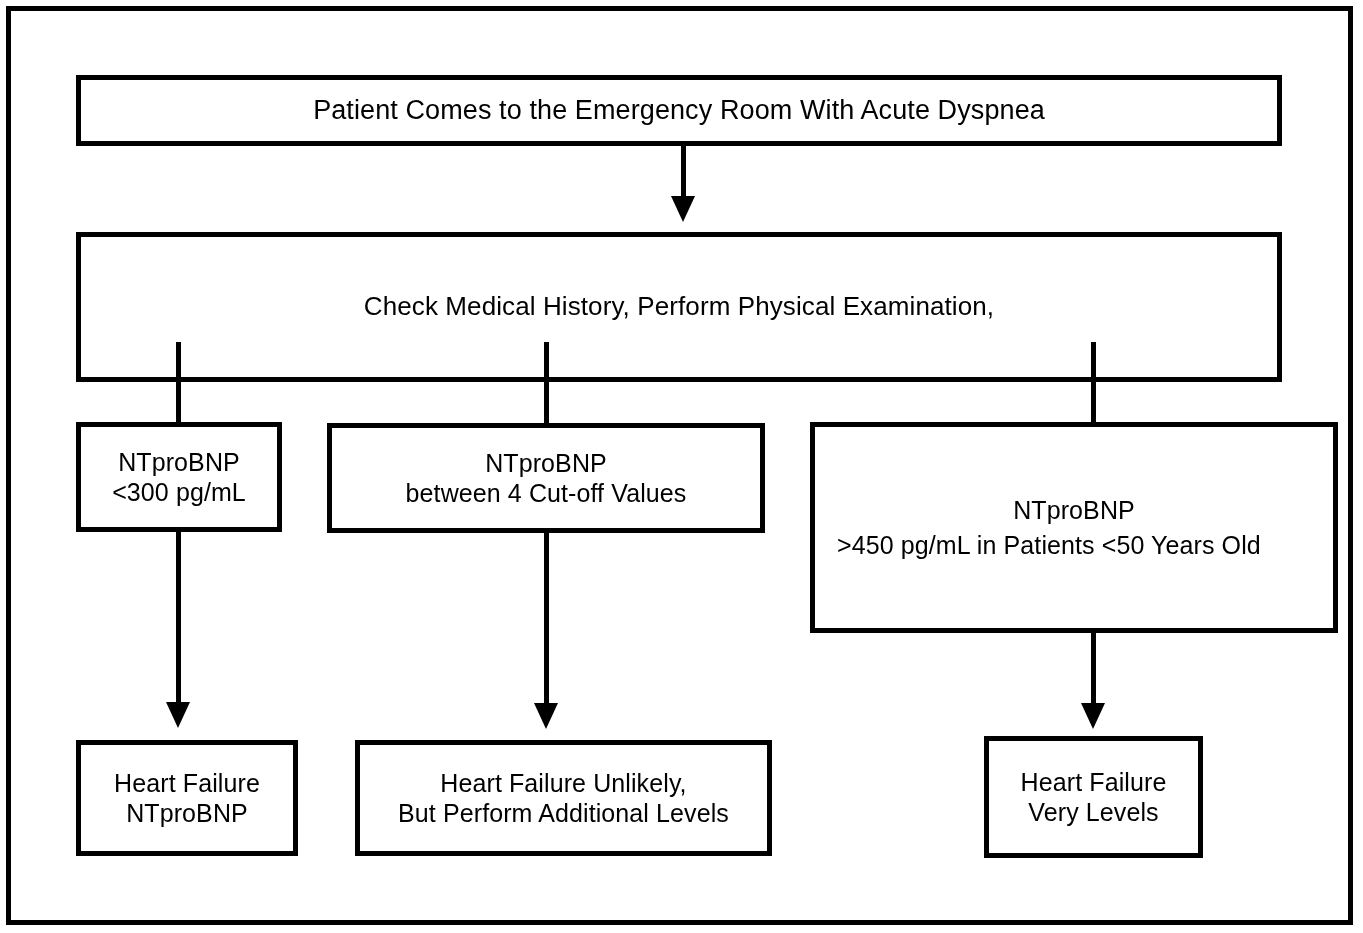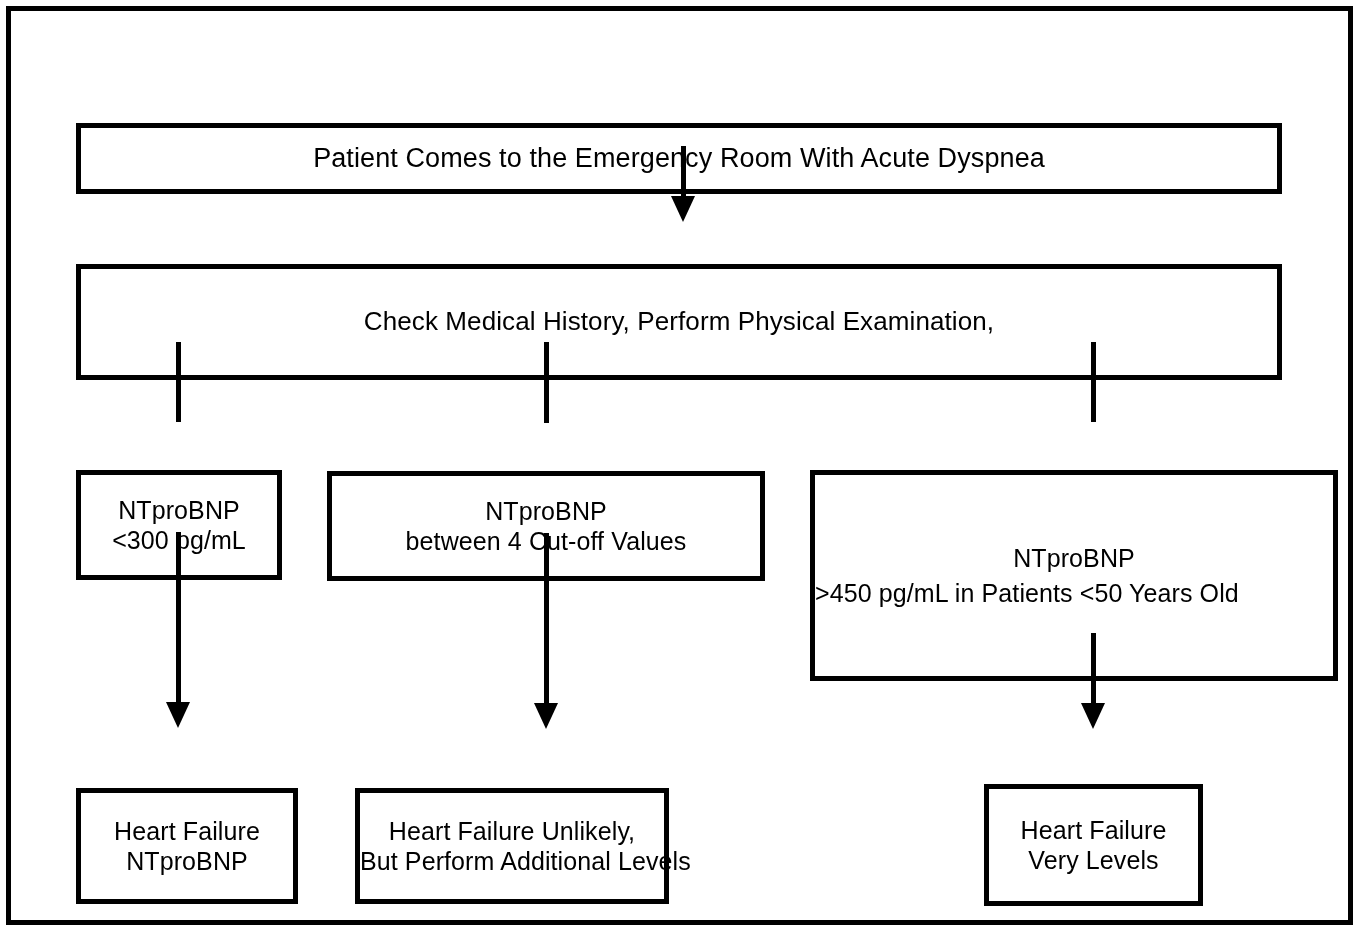--- a/index.html
+++ b/index.html
@@ -32,43 +32,42 @@
     box-sizing: border-box;
     border: 5px solid #000000;
     background: #ffffff;
     display: flex;
     align-items: center;
     justify-content: center;
     text-align: center;
     color: #000000;
     line-height: 1.22;
     letter-spacing: 0.1px;
-    margin-top: 48px;
   }
   .node .lines {
     display: block;
     width: 100%;
   }
   .node .lines > span {
     display: block;
     white-space: nowrap;
   }
 
   
   #node-entry      { left: 76px;  top: 75px;  width: 1206px; height: 71px;  font-size: 27px; }
-  #node-workup     { left: 76px;  top: 216px; width: 1206px; height: 116px; font-size: 26px; }
+  #node-workup     { left: 76px;  top: 232px; width: 1206px; height: 150px; font-size: 26px; }
   #node-low        { left: 76px;  top: 422px; width: 206px;  height: 110px; font-size: 25px; }
   #node-gray       { left: 327px; top: 423px; width: 438px;  height: 110px; font-size: 25px; }
   #node-high       { left: 810px; top: 422px; width: 528px;  height: 211px; font-size: 25px; }
   #node-out-low    { left: 76px;  top: 740px; width: 222px;  height: 116px; font-size: 25px; }
-  #node-out-gray   { left: 355px; top: 740px; width: 314px;  height: 116px; font-size: 25px; }
+  #node-out-gray   { left: 355px; top: 740px; width: 417px;  height: 116px; font-size: 25px; }
   #node-out-high   { left: 984px; top: 736px; width: 219px;  height: 122px; font-size: 25px; }
 
   #node-high .lines > span:first-child { margin-bottom: 5px; }
-  #node-high .lines > span:not(:first-child) { text-align: left; }
+  #node-high .lines > span:not(:first-child) { text-align: left; padding-left: 22px; }
 
   
   .vline {
     position: absolute;
     background: #000000;
     width: 5px;
   }
   .arrow-head {
     position: absolute;
     width: 0;

